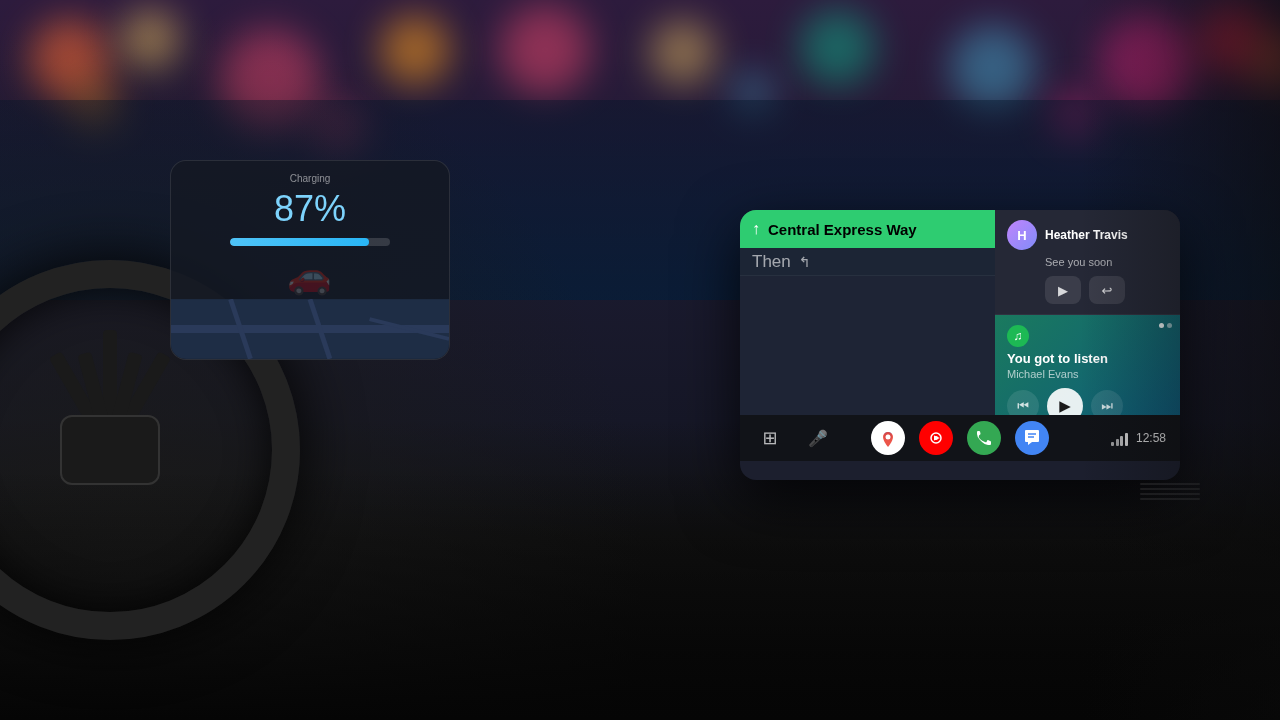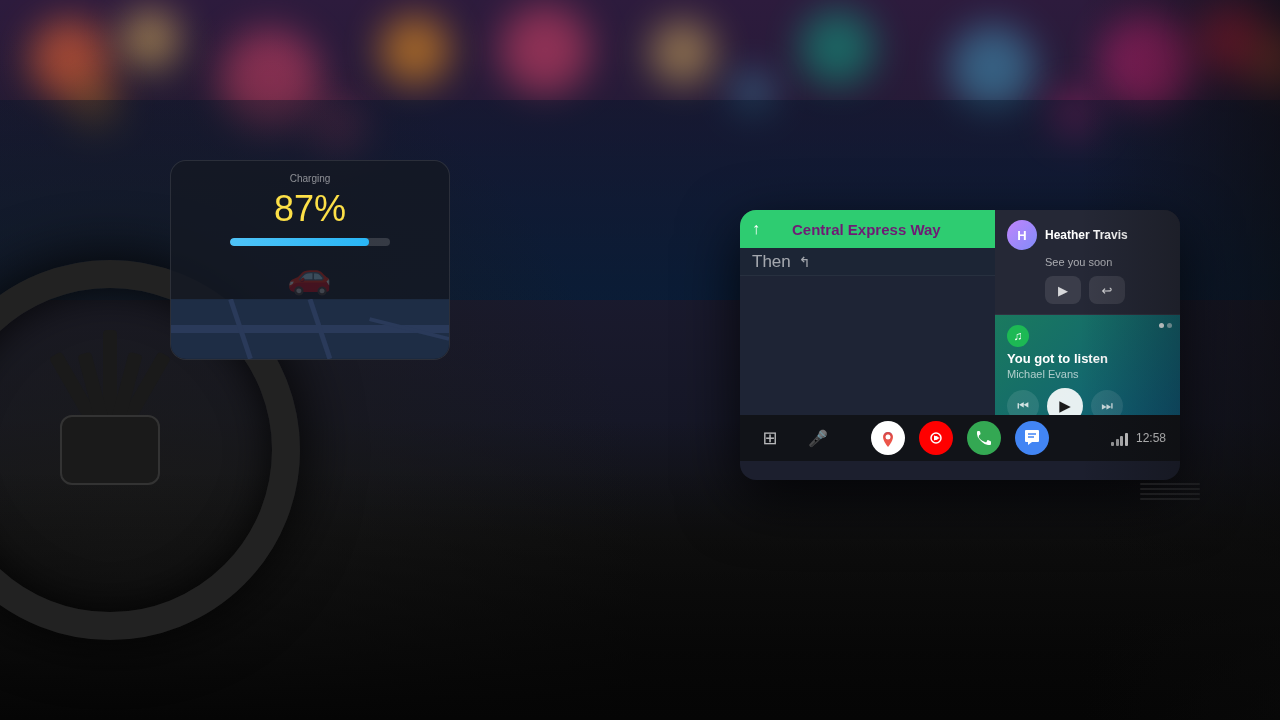--- a/index.html
+++ b/index.html
@@ -80,21 +80,21 @@
 
     .charging-label {
       font-size: 10px;
       color: rgba(255,255,255,0.5);
       margin-bottom: 4px;
     }
 
     .battery-percent {
       font-size: 36px;
       font-weight: 300;
-      color: #fde047;
+      color: #7dd3fc;
       margin-bottom: 8px;
     }
 
     .battery-bar {
       width: 160px;
       height: 8px;
       background: rgba(255,255,255,0.15);
       border-radius: 4px;
       overflow: hidden;
       margin-bottom: 12px;
@@ -153,22 +153,21 @@
     }
 
     .nav-arrow-icon {
       color: #fff;
       font-size: 16px;
     }
 
     .nav-street-name {
       font-size: 15px;
       font-weight: 600;
-      color: #701a75;
-      margin-left: 24px;
+      color: #000000;
     }
 
     
     .nav-then {
       background: #1c2535;
       height: 28px;
       display: flex;
       align-items: center;
       padding: 0 12px;
       gap: 8px;

